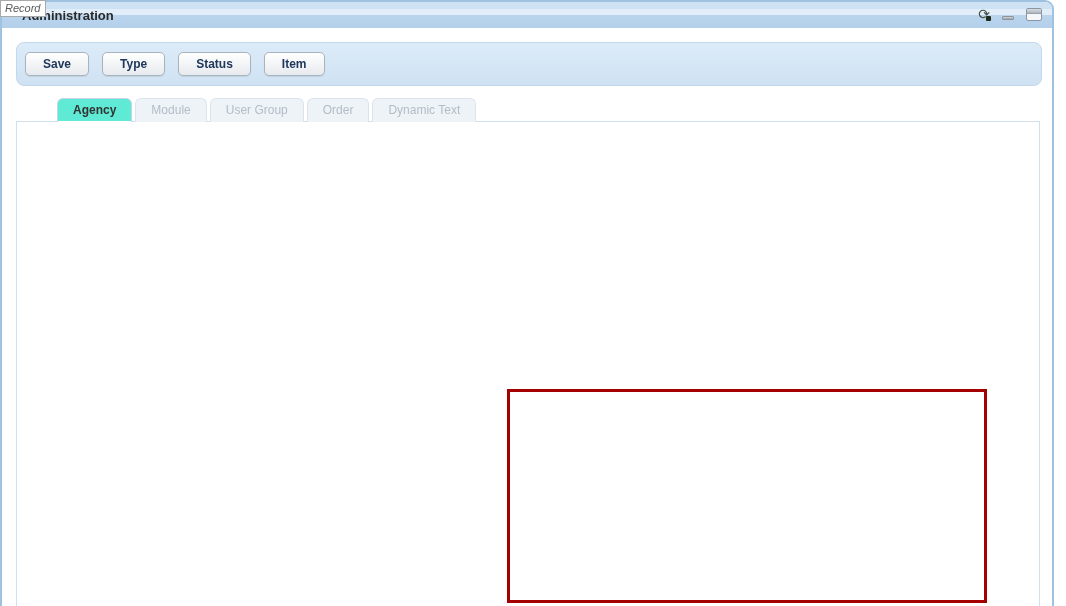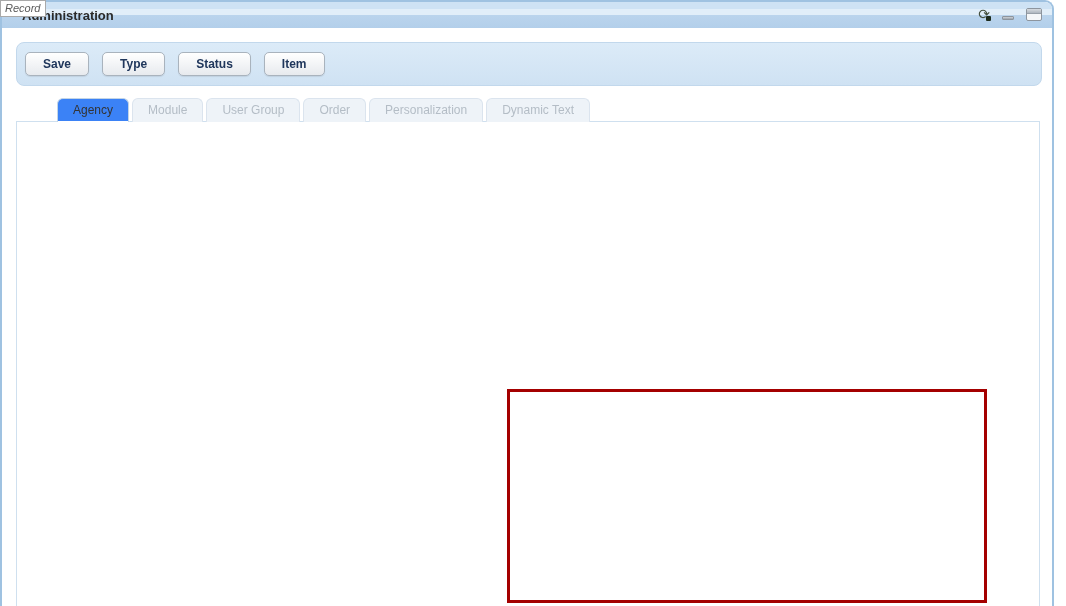--- a/index.html
+++ b/index.html
@@ -26,21 +26,21 @@
   .action-bar { position:absolute; left:14px; top:40px; width:1026px; height:44px; border-radius:8px;
                 background:linear-gradient(#dcebf8,#cfe2f3); border:1px solid #c2d8ec; display:flex; align-items:center; padding-left:8px; }
   .btn { margin-right:13px; padding:4px 17px; font-size:12px; font-weight:bold; color:#20375c;
          background:linear-gradient(#ffffff,#e7eaee); border:1px solid #a9b3bd; border-radius:5px; cursor:pointer;
          box-shadow:0 1px 1px rgba(0,0,0,.08); }
 
   
   .tabs { position:absolute; left:55px; top:96px; display:flex; gap:3px; z-index:3; }
   .tab { padding:4px 15px 5px; font-size:12px; border-radius:6px 6px 0 0; border:1px solid #dbe4ee; border-bottom:none;
          background:#eef3f8; color:#b4bdc6; }
-  .tab.active { background:#3b82f6; color:#333; font-weight:normal; border-color:#c3d5e6; position:relative; }
+  .tab.active { background:#5eead4; color:#333; font-weight:bold; border-color:#c3d5e6; position:relative; }
   .tab.active::after { content:''; position:absolute; left:0; right:0; bottom:-1px; height:2px; background:#fff; }
 
   .tab-panel { position:absolute; left:14px; top:119px; width:1024px; height:487px; background:#fff;
                border:1px solid #cfe0ef; border-bottom:none; z-index:1; }
 
   .abs { position:absolute; }
   .lbl { font-size:12px; font-weight:bold; color:#333; }
   .req { color:#cc0000; }
   .grayval { font-size:12px; color:#8c8c8c; }
   .txt-input { border:1px solid #a3b2c2; background:#fff; height:20px; font-size:12px; padding:0 4px; font-family:"Liberation Sans",sans-serif; }
@@ -105,21 +105,20 @@
       <button class="btn">Type</button>
       <button class="btn">Status</button>
       <button class="btn">Item</button>
     </div>
 
     <div class="tabs">
       <div class="tab active">Agency</div>
       <div class="tab">Module</div>
       <div class="tab">User Group</div>
       <div class="tab">Order</div>
-      <div class="tab">Personalization</div>
       <div class="tab">Dynamic Text</div>
     </div>
 
     <div class="tab-panel"></div>
 
     <span class="abs lbl" style="left:30px; top:136px;">
       <span>Filter Name</span><span class="req">*</span>
     </span>
     <input class="abs txt-input" style="left: 100px; top: 132px; width: 183px;" value="">
     <span class="abs lbl" style="left:315px; top:136px;">Source View Name</span>

